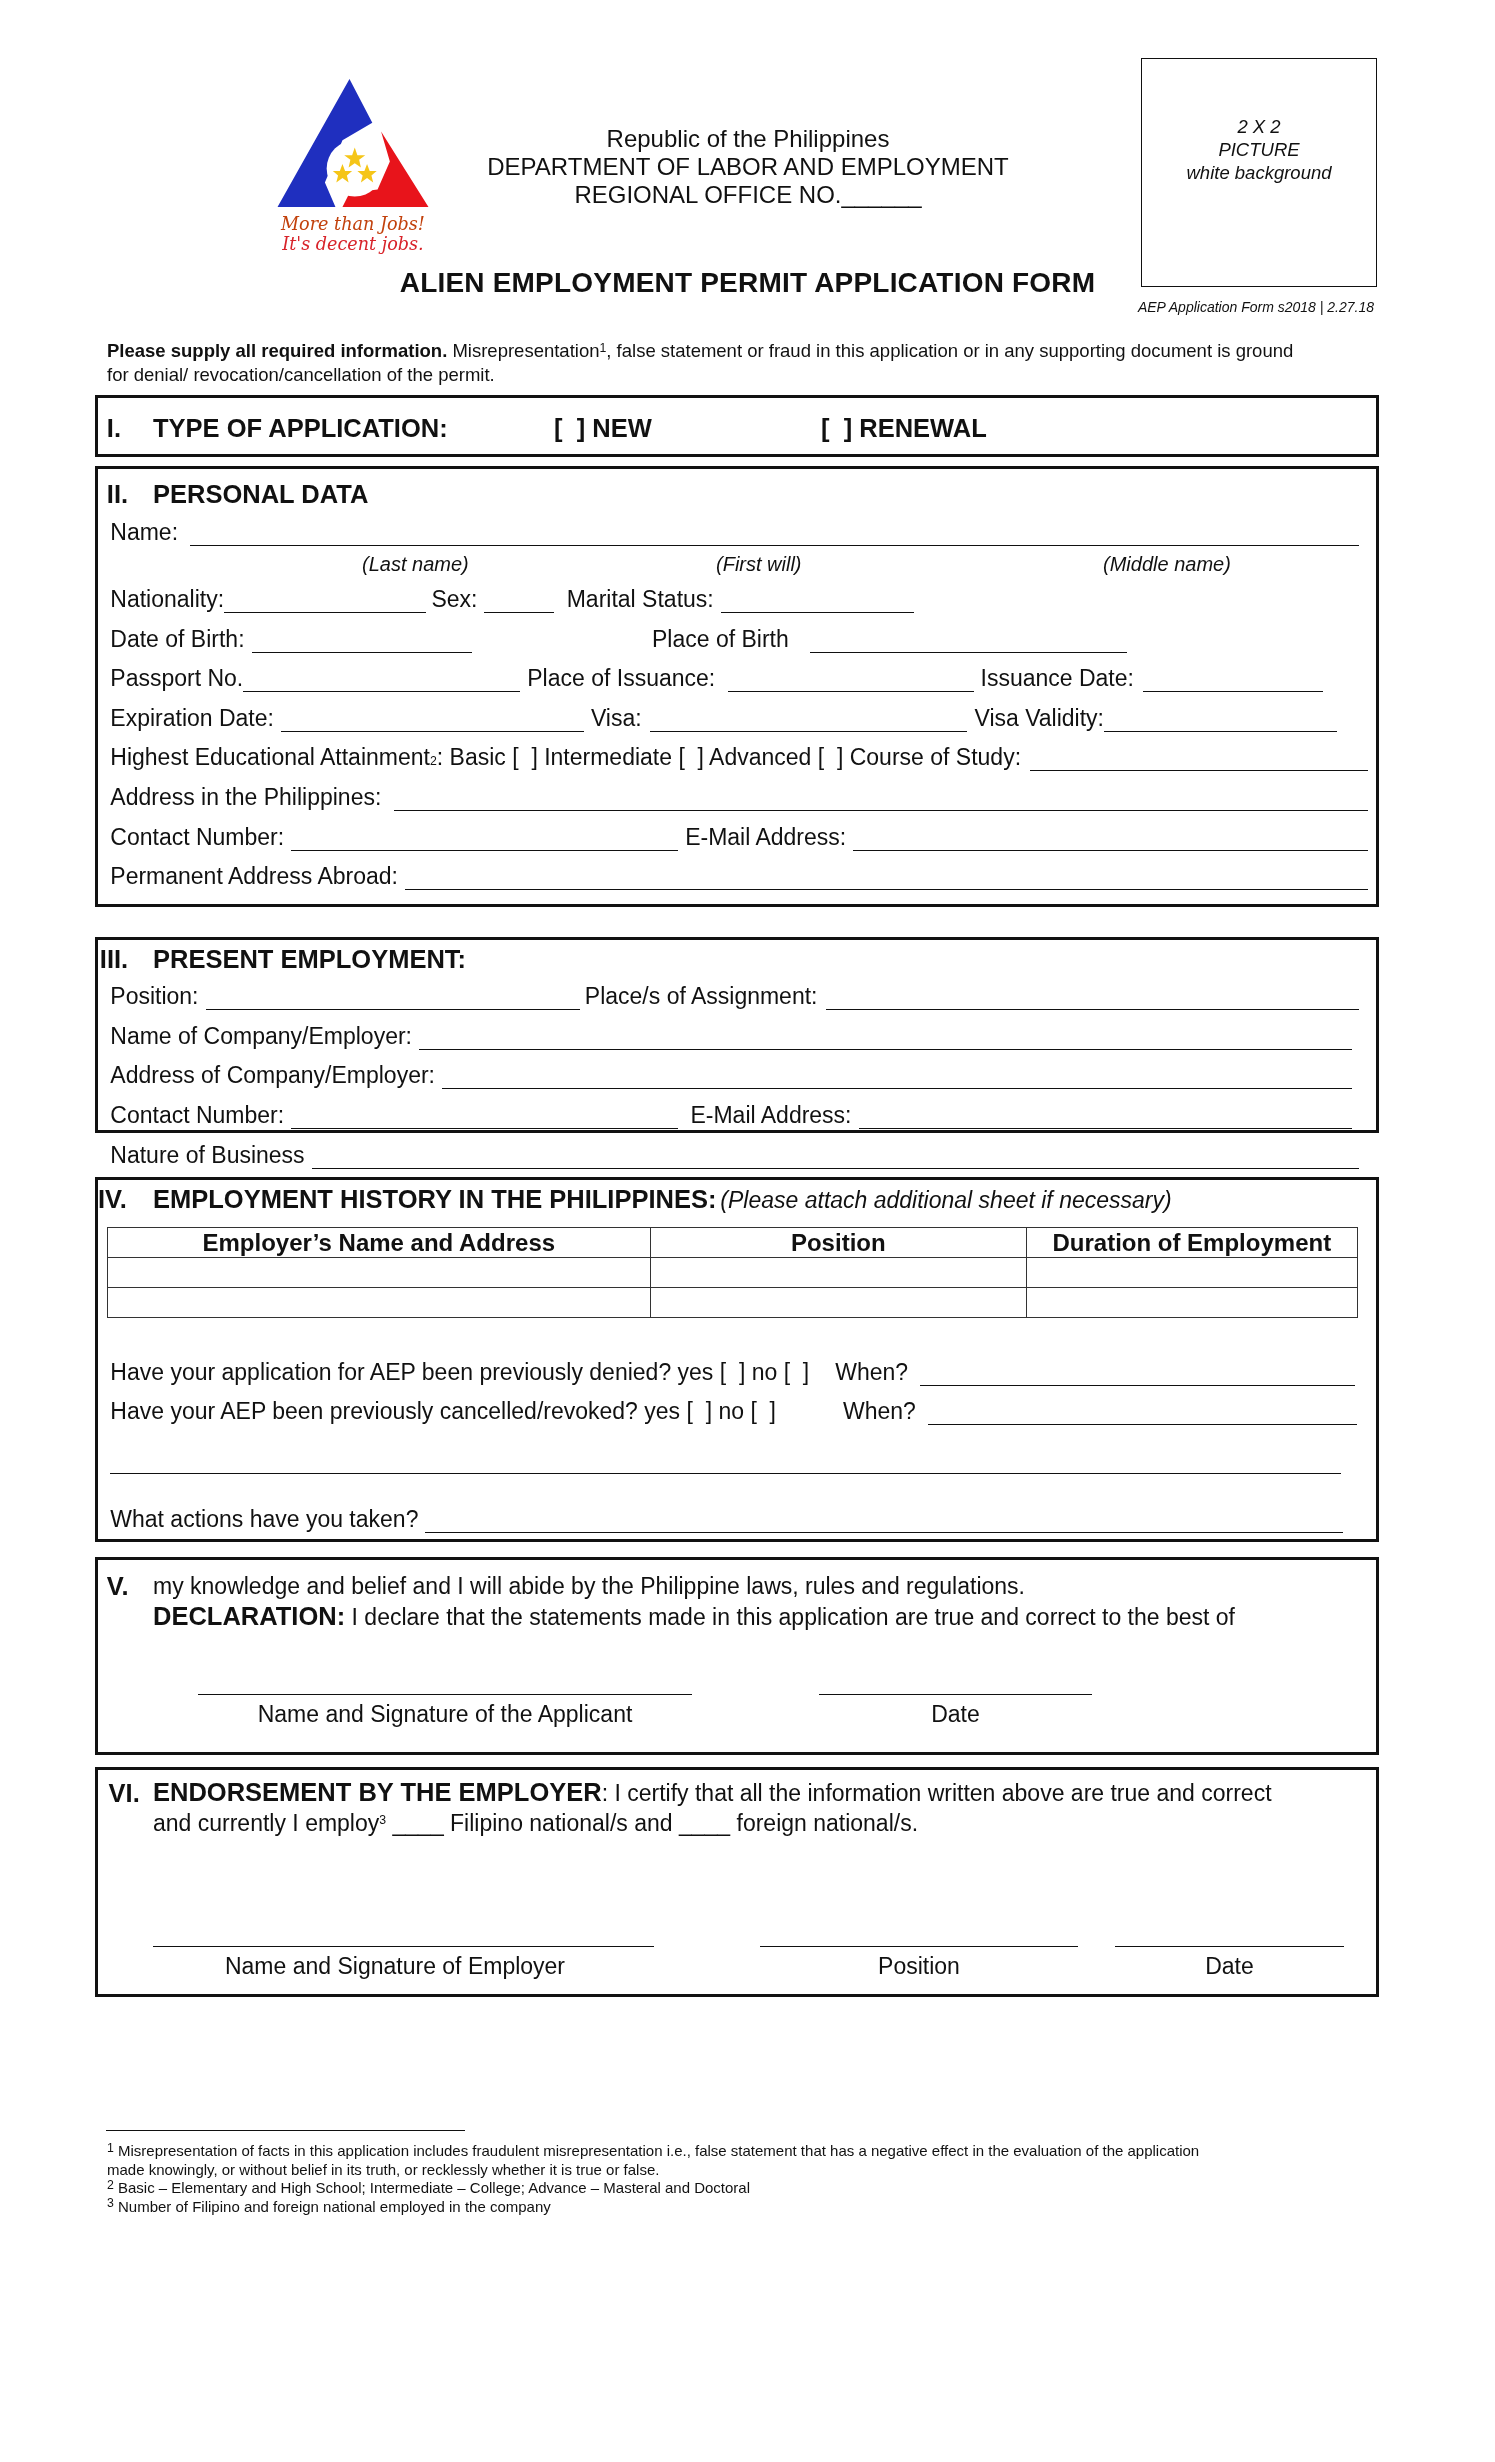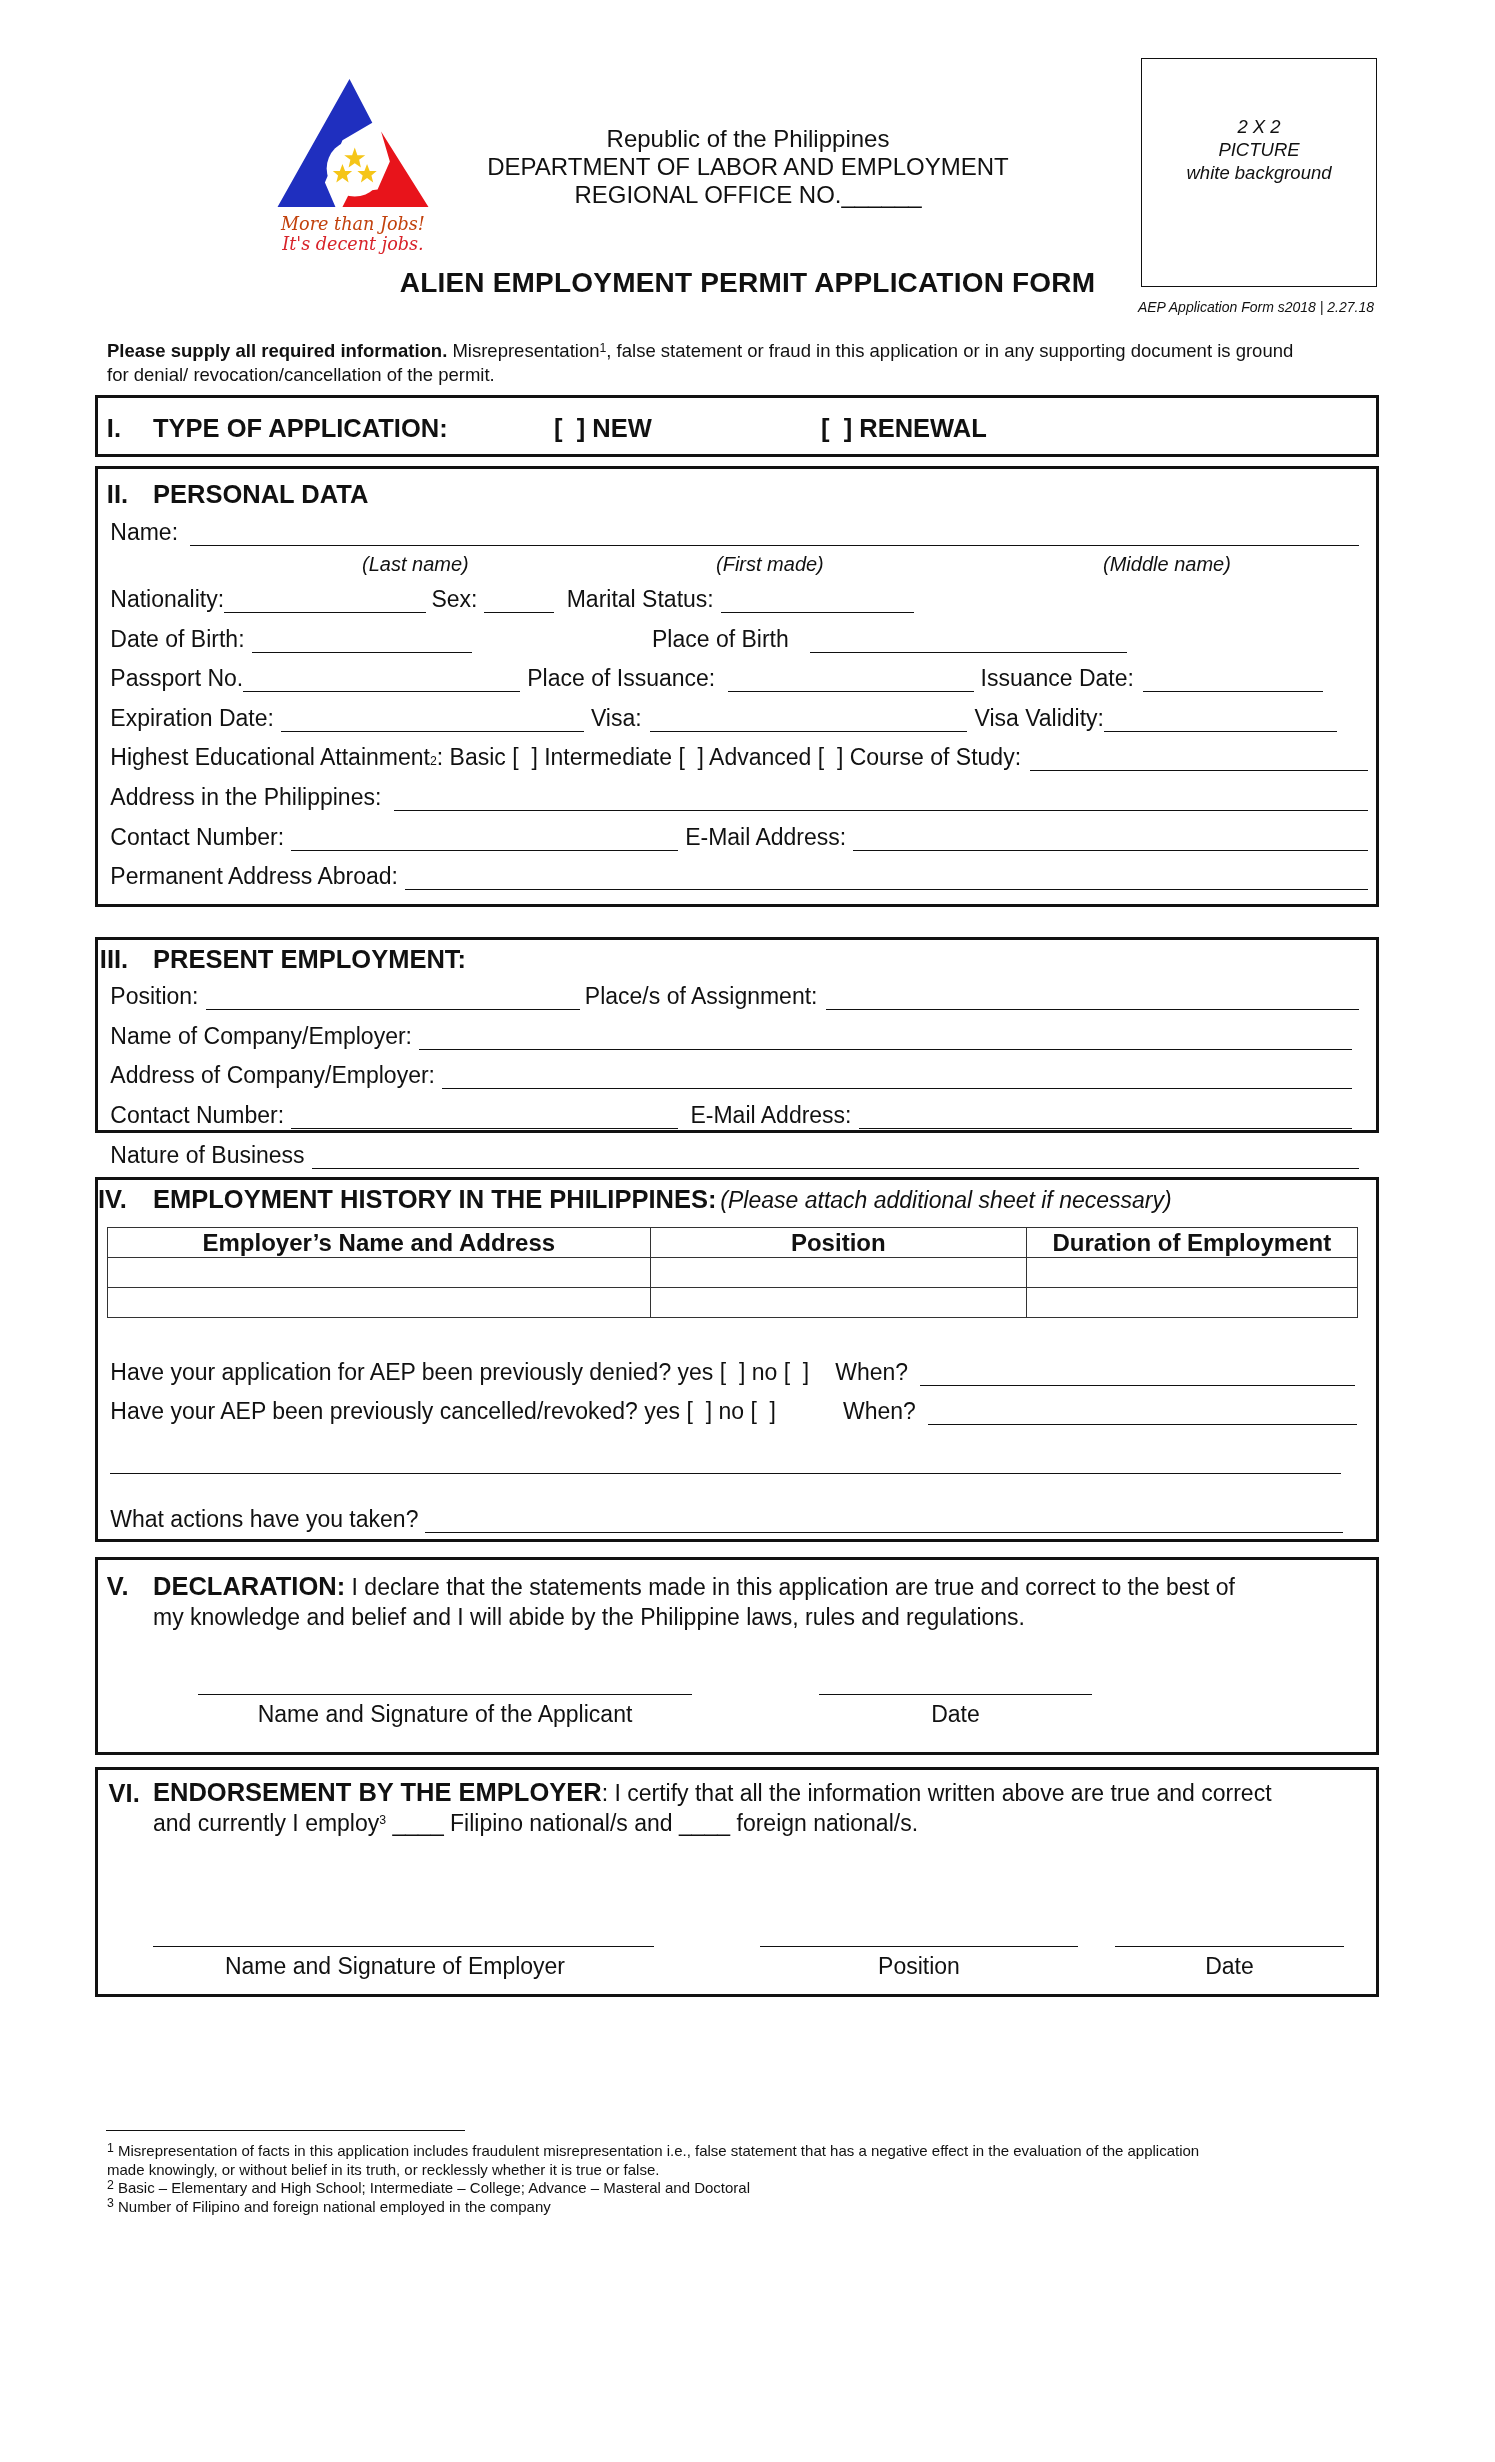--- a/index.html
+++ b/index.html
@@ -78,21 +78,21 @@
 
 <div class="abs section" style="left:95px;top:466px;width:1284px;height:441px;">
   <div class="abs sec-title" style="left:8.8px;top:10.6px;">II.</div>
   <div class="abs sec-title" style="left:55px;top:10.6px;">PERSONAL DATA</div>
 
   <div class="abs row" style="left:12.3px;top:49px;width:1249px;">
     <span class="lbl">Name:</span>
     <span class="fill" style="margin-left:12.3px;"></span>
   </div>
   <div class="abs sub" style="left:264px;top:84px;">(Last name)</div>
-  <div class="abs sub" style="left:618px;top:84px;">(First made)</div>
+  <div class="abs sub" style="left:618px;top:84px;">(First will)</div>
   <div class="abs sub" style="left:1005px;top:84px;">(Middle name)</div>
 
   <div class="abs row" style="left:12.3px;top:116px;">
     <span class="lbl">Nationality:</span>
     <span class="blank" style="width:202px;"></span>
     <span class="lbl" style="margin-left:5.3px;">Sex:</span>
     <span class="blank" style="width:70px;margin-left:7px;"></span>
     <span class="lbl" style="margin-left:12.3px;">Marital Status:</span>
     <span class="blank" style="width:193px;margin-left:7px;"></span>
   </div>
@@ -221,22 +221,22 @@
   <div class="abs" style="left:12.3px;top:281px;width:1231px;height:12.3px;border-bottom:1.8px solid #111;"></div>
   <div class="abs row" style="left:12.3px;top:325px;width:1233px;">
     <span class="lbl">What actions have you taken?</span>
     <span class="fill" style="margin-left:7px;"></span>
   </div>
 </div>
 
 <div class="abs section" style="left:95px;top:1557px;width:1284px;height:198px;">
   <div class="abs sec-title" style="left:8.8px;top:12.3px;">V.</div>
   <div class="abs para" style="left:55px;top:10.6px;width:1214px;">
+    <div style="white-space:nowrap;">my knowledge and belief and I will abide by the Philippine laws, rules and regulations.</div>
     <div style="white-space:nowrap;"><span class="sec-title">DECLARATION:</span><span> I declare that the statements made in this application are true and correct to the best of</span></div>
-    <div style="white-space:nowrap;">my knowledge and belief and I will abide by the Philippine laws, rules and regulations.</div>
   </div>
   <div class="sigline" style="left:100px;top:134px;width:494px;"></div>
   <div class="siglabel" style="left:100px;top:141px;width:494px;">Name and Signature of the Applicant</div>
   <div class="sigline" style="left:721px;top:134px;width:273px;"></div>
   <div class="siglabel" style="left:721px;top:141px;width:273px;">Date</div>
 </div>
 
 <div class="abs section" style="left:95px;top:1767px;width:1284px;height:230px;">
   <div class="abs sec-title" style="left:10.6px;top:8.8px;">VI.</div>
   <div class="abs para" style="left:55px;top:7px;width:1222px;">

